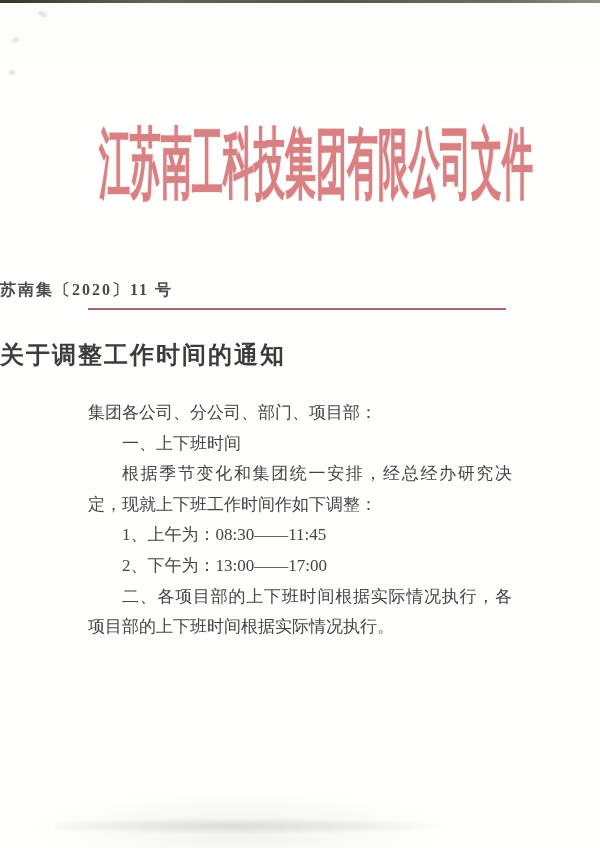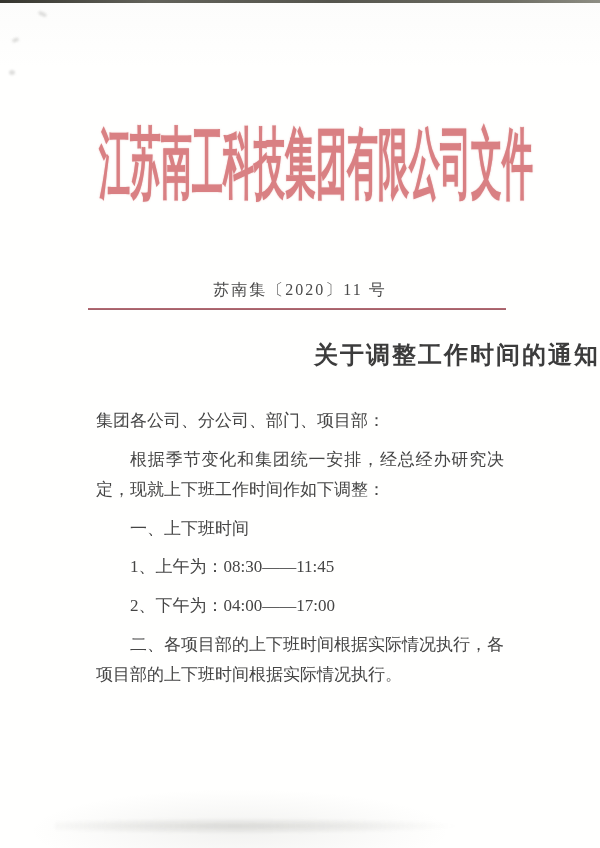--- a/index.html
+++ b/index.html
@@ -64,55 +64,56 @@
     color: var(--red-text, #d98083);
     transform: scaleY(2.5);
     transform-origin: center;
     text-shadow: 0 0 1px rgba(217,128,131,0.55);
   }
 
   .doc-number {
     position: absolute;
     top: 280px; left: 0;
     width: 100%;
-    text-align: center;
+    text-align: left;
     font-size: 16px;
     letter-spacing: 2px;
     color: #4a4a4a;
+    font-weight: bold;
   }
 
   .red-rule {
     position: absolute;
     top: 308px; left: 88px;
     width: 418px; height: 2px;
     background: linear-gradient(180deg, var(--red-rule, #b76b74), #9e5f68);
   }
 
   .notice-title {
     position: absolute;
     top: 339px; left: 0;
     width: 100%;
-    text-align: right;
+    text-align: left;
     font-size: 24px;
     font-weight: bold;
     letter-spacing: 2px;
     color: #3c3c3c;
   }
 
   .body-text {
     position: absolute;
     top: 398px; left: 88px;
     width: 424px;
     font-size: 17px;
     line-height: 30.6px;
     text-align: justify;
     color: #454545;
   }
   .body-text p {
-    margin: 8px;
+    margin: 0;
   }
   .body-text p.indent {
     text-indent: 2em;
   }
 </style>
 </head>
 <body>
 
 <div class="page">
 
@@ -126,22 +127,22 @@
   </div>
 
   <div class="doc-number">苏南集〔2020〕11 号</div>
 
   <div class="red-rule"></div>
 
   <div class="notice-title">关于调整工作时间的通知</div>
 
   <div class="body-text">
     <p>集团各公司、分公司、部门、项目部：</p>
+    <p class="indent">一、上下班时间</p>
     <p class="indent">根据季节变化和集团统一安排，经总经办研究决定，现就上下班工作时间作如下调整：</p>
-    <p class="indent">一、上下班时间</p>
     <p class="indent">1、上午为：08:30——11:45</p>
-    <p class="indent">2、下午为：04:00——17:00</p>
+    <p class="indent">2、下午为：13:00——17:00</p>
     <p class="indent">二、各项目部的上下班时间根据实际情况执行，各项目部的上下班时间根据实际情况执行。</p>
   </div>
 
   <div class="smudge-bottom"></div>
 
 </div>
 
 </body></html>

